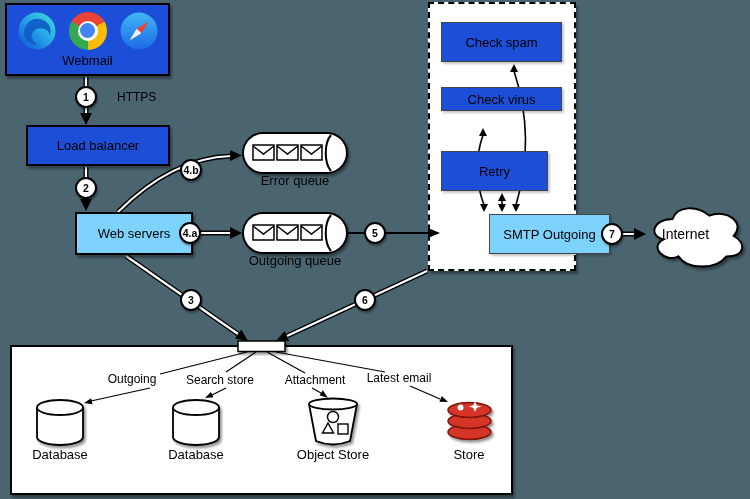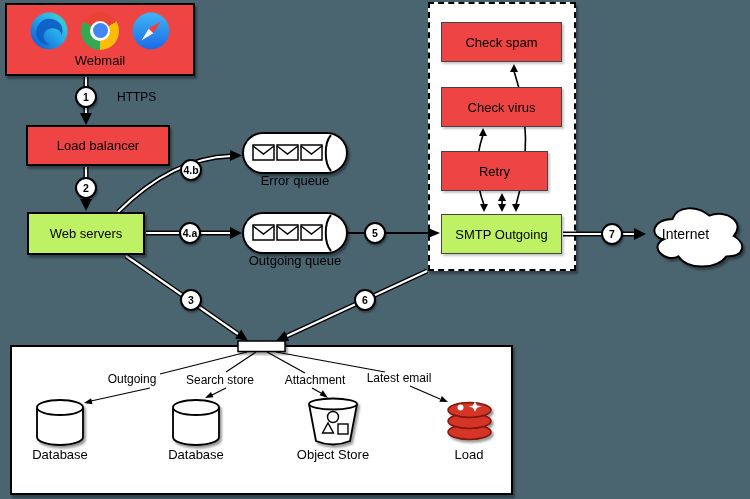--- a/index.html
+++ b/index.html
@@ -1,25 +1,25 @@
 <!DOCTYPE html>
 <html><head>
 <meta charset="utf-8">
 <style>
   html,body{margin:0;padding:0;background:#4B6570;}
   .stage{position:relative;width:750px;height:499px;background:#4B6570;
          font-family:"Liberation Sans",sans-serif;color:#000;overflow:hidden;}
   .stage *{box-sizing:border-box;}
   svg.wires{position:absolute;left:0;top:0;z-index:2;pointer-events:none;}
   .panel{position:absolute;z-index:1;background:#fff;}
-  .box{position:absolute;z-index:3;background:#ef4444;border:2px solid #000;
+  .box{position:absolute;z-index:3;background:#1d4ed8;border:2px solid #000;
        display:flex;align-items:center;justify-content:center;
        font-size:13px;box-shadow:2px 3px 2px rgba(0,0,0,.35);}
   .inner{border:1.5px solid #444;box-shadow:1.5px 2px 2px rgba(0,0,0,.22);}
-  .pink{background:#bef264;}
+  .pink{background:#7dd3fc;margin-left:48px;}
   .dashedpanel{border:2px dashed #000;box-shadow:2px 3px 2px rgba(0,0,0,.35);}
   .storagebox{border:2px solid #000;box-shadow:2px 3px 2px rgba(0,0,0,.35);}
   .lbl{position:absolute;z-index:3;text-align:center;font-size:13px;line-height:1.1;}
   .ann{font-size:12px;}
   .badge{position:absolute;z-index:6;width:22px;height:22px;border-radius:50%;
          background:#fff;border:2px solid #000;display:flex;align-items:center;
          justify-content:center;font-size:10.5px;font-weight:bold;
          box-shadow:1px 2px 2px rgba(0,0,0,.35);}
   .edge-label{position:absolute;z-index:5;font-size:12px;font-weight:400;margin-left:18px;}
   .webmail-inner{display:flex;flex-direction:column;align-items:center;gap:3px;}
@@ -190,21 +190,21 @@
 
     <g filter="url(#ds)">
       <ellipse cx="469.5" cy="432" rx="21.5" ry="7.5" fill="#D43527" stroke="#7E1308" stroke-width="1.5"></ellipse>
       <ellipse cx="469.5" cy="421" rx="21.5" ry="7.5" fill="#D43527" stroke="#7E1308" stroke-width="1.5"></ellipse>
       <ellipse cx="469.5" cy="410" rx="21.5" ry="7.5" fill="#D43527" stroke="#7E1308" stroke-width="1.5"></ellipse>
       <circle cx="460.5" cy="407.5" r="3" fill="#fff"></circle>
       <path d="M475,401.5 L477,405.5 L481.5,406.5 L477,407.8 L475,411.8 L473,407.8 L468.5,406.5 L473,405.5 Z" fill="#fff"></path>
     </g>
   </svg>
 
-  <div class="box" style="left:5px;top:3px;width:190px;height:73px;">
+  <div class="box" style="left:5px;top:3px;width:165px;height:73px;">
     <div class="webmail-inner">
       <div class="iconrow">
         <svg class="bicon" viewBox="0 0 38 38">
           <defs>
             <linearGradient id="edg" x1="0" y1="1" x2="1" y2="0">
               <stop offset="0" stop-color="#0B50D0"></stop>
                 <stop offset="0.55" stop-color="#28A8EA"></stop>
               <stop offset="1" stop-color="#3EE0CF"></stop>
             </linearGradient>
           </defs>
@@ -232,21 +232,21 @@
   <div class="box" style="left:26px;top:125px;width:144px;height:41px;">
     <span>Load balancer</span>
   </div>
   <div class="box pink" style="left:27px;top:212px;width:118px;height:43px;">
     <span>Web servers</span>
   </div>
 
   <div class="box inner" style="left:441px;top:22px;width:121px;height:40px;">
     <span>Check spam</span>
   </div>
-  <div class="box inner" style="left:441px;top:87px;width:121px;height:40px;">
+  <div class="box inner" style="left:441px;top:87px;width:121px;height:24px;">
     <span>Check virus</span>
   </div>
   <div class="box inner" style="left:441px;top:151px;width:107px;height:40px;">
     <span>Retry</span>
   </div>
   <div class="box inner pink" style="left:441px;top:214px;width:121px;height:40px;text-align:center;">
     <span>SMTP Outgoing</span>
   </div>
 
   <div class="lbl" style="left:245px;top:174px;width:100px;">Error queue</div>
@@ -255,21 +255,21 @@
   <div class="lbl" style="left:638px;top:227px;width:95px;font-size:14px;">Internet</div>
 
   <div class="lbl ann" style="left:94px;top:373px;width:76px;">Outgoing</div>
   <div class="lbl ann" style="left:181px;top:374px;width:78px;">Search store</div>
   <div class="lbl ann" style="left:276px;top:374px;width:78px;">Attachment</div>
   <div class="lbl ann" style="left:360px;top:372px;width:78px;">Latest email</div>
 
   <div class="lbl" style="left:20px;top:448px;width:80px;">Database</div>
   <div class="lbl" style="left:156px;top:448px;width:80px;">Database</div>
   <div class="lbl" style="left:283px;top:448px;width:100px;">Object Store</div>
-  <div class="lbl" style="left:429px;top:448px;width:80px;">Load</div>
+  <div class="lbl" style="left:429px;top:448px;width:80px;">Store</div>
 
   <div class="badge" style="left:75px;top:86px;">1</div>
   <div class="edge-label" style="left:99px;top:90px;">HTTPS</div>
   <div class="badge" style="left:75px;top:177px;">2</div>
   <div class="badge" style="left:180px;top:159px;">4.b</div>
   <div class="badge" style="left:179px;top:222px;">4.a</div>
   <div class="badge" style="left:180px;top:289px;">3</div>
   <div class="badge" style="left:364px;top:222px;">5</div>
   <div class="badge" style="left:354px;top:289px;">6</div>
   <div class="badge" style="left:601px;top:223px;">7</div>

